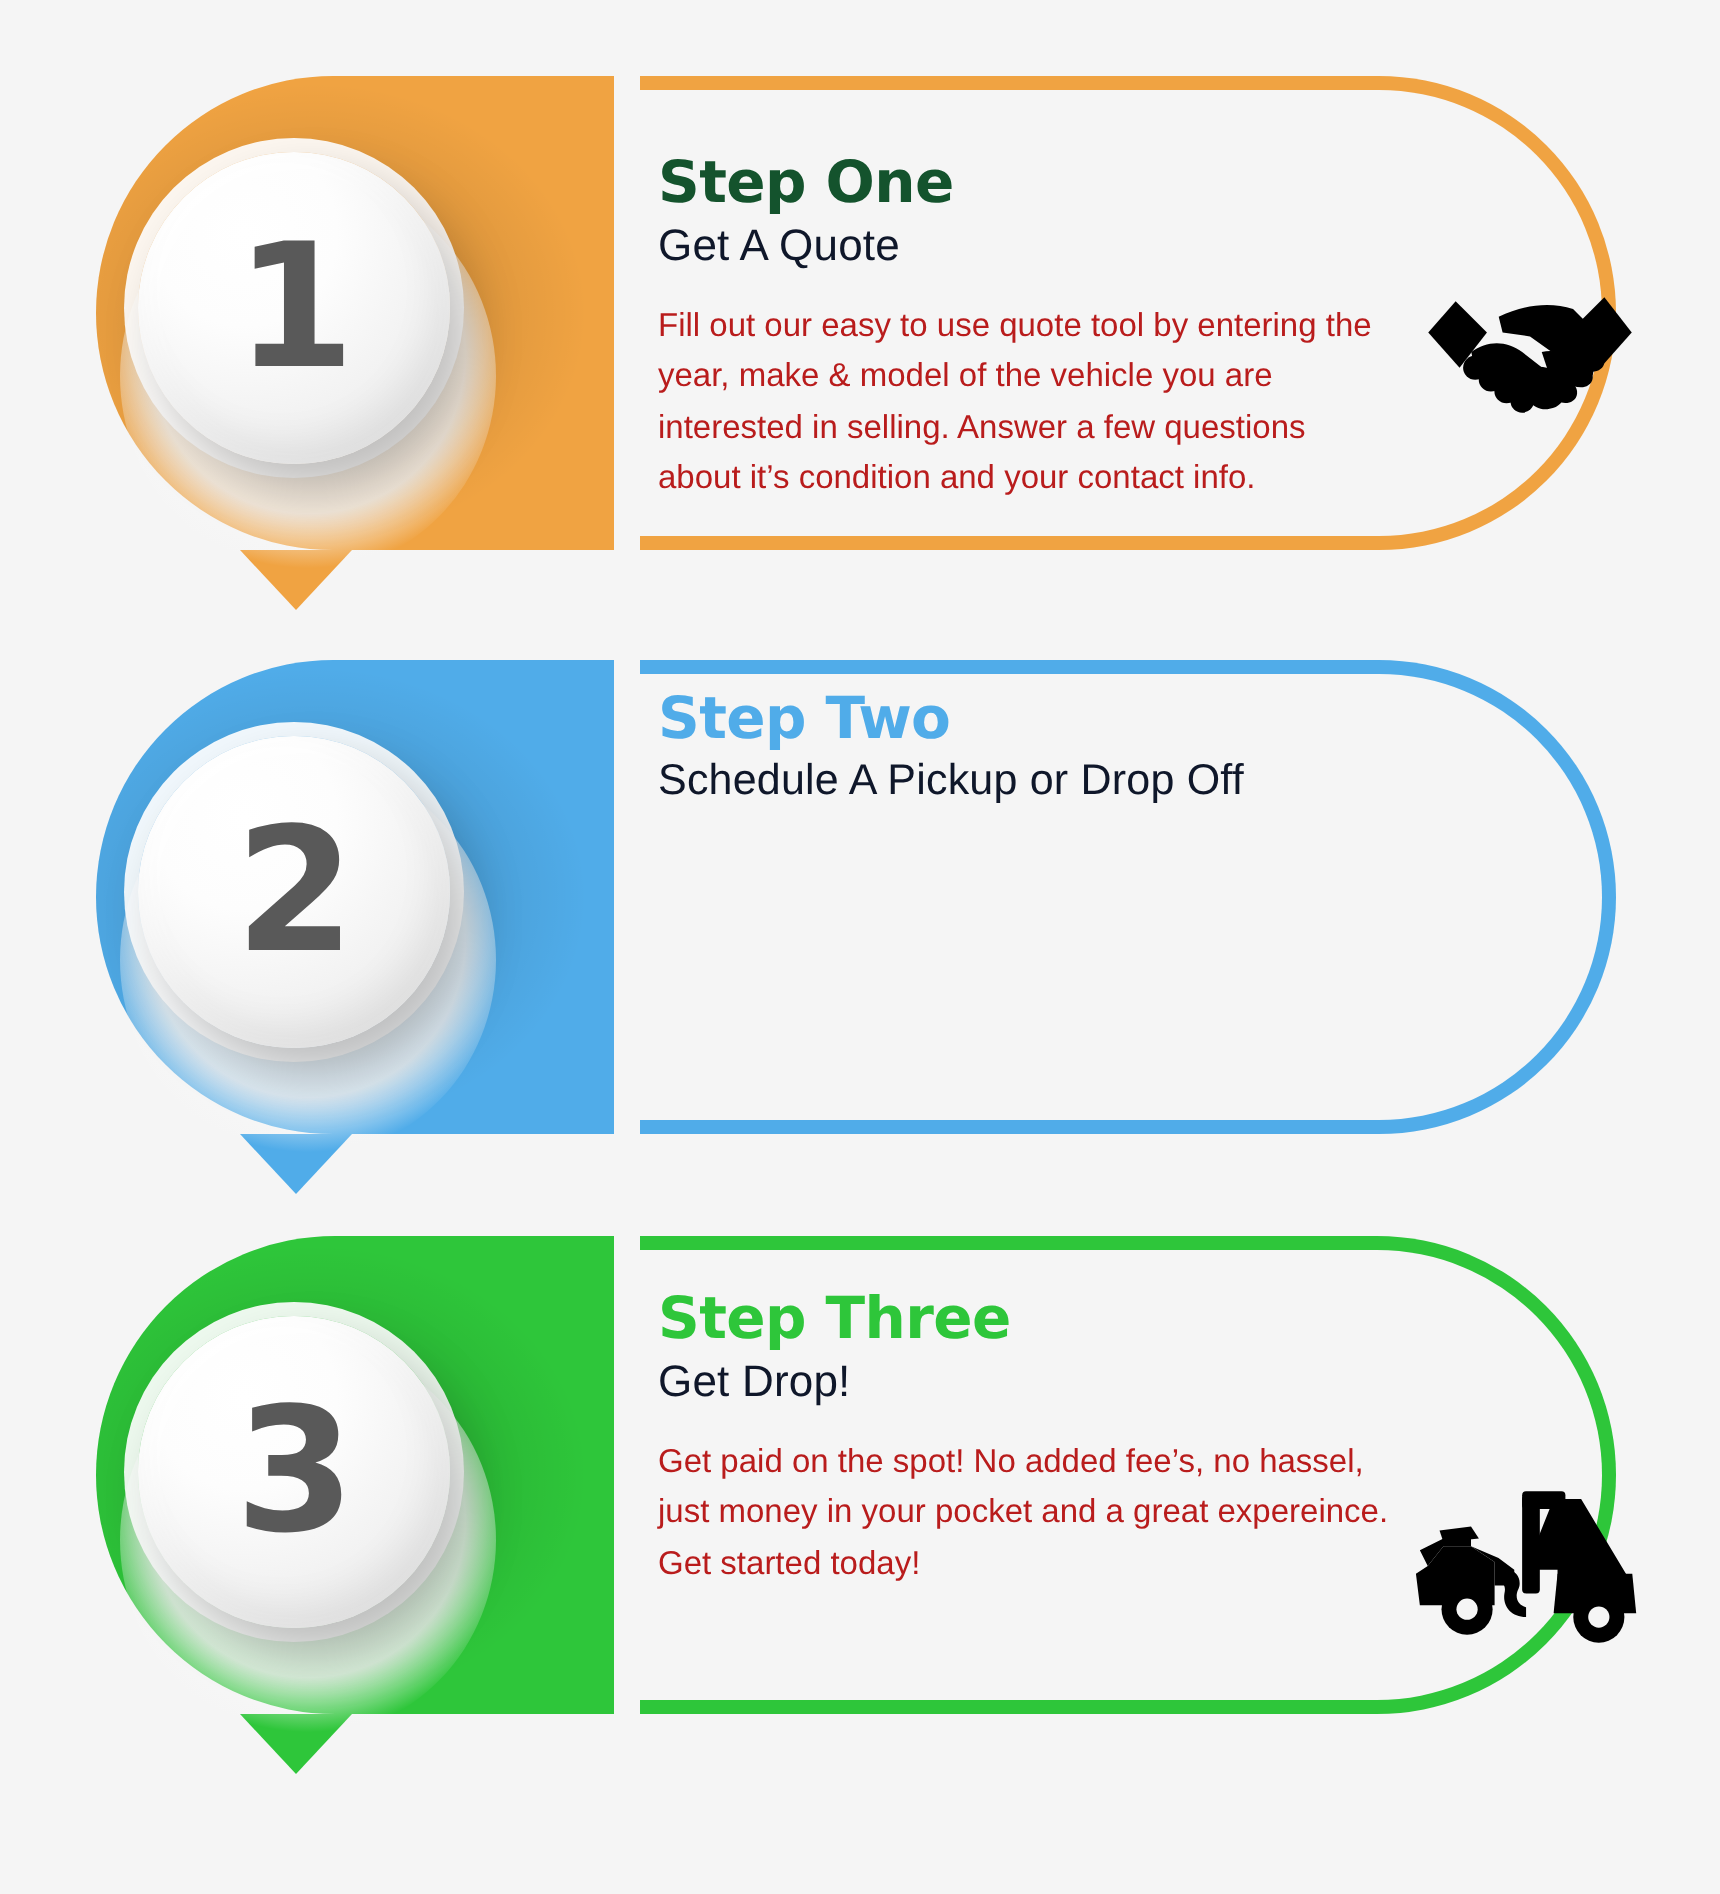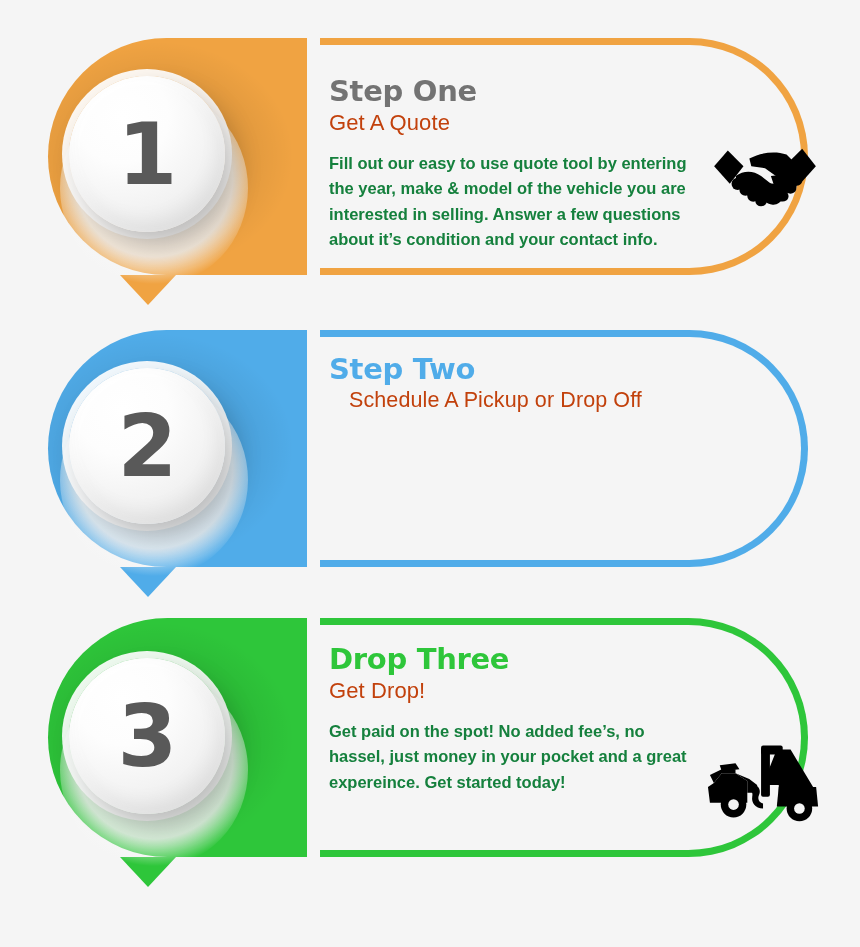--- a/index.html
+++ b/index.html
@@ -134,30 +134,30 @@
     font-size: 29px;
     line-height: 1.08;
     letter-spacing: -0.3px;
     margin: 0;
   }
   .step-subtitle {
     font-family: "Liberation Sans", sans-serif;
     font-weight: normal;
     font-size: 22px;
     line-height: 1.2;
-    color: #c2410c;
+    color: #0f172a;
     margin: 3px 0 0 0;
     letter-spacing: 0.1px;
   }
   .step-body {
     font-family: "Liberation Sans", sans-serif;
-    font-weight: bold;
+    font-weight: normal;
     font-size: 16.5px;
     line-height: 1.55;
-    color: #15803d;
+    color: #b91c1c;
     margin: 14px 0 0 0;
     max-width: 368px;
   }
 
   
   .step-icon {
     position: absolute;
     z-index: 5;
     display: flex;
     align-items: center;
@@ -176,29 +176,29 @@
 
   #step-1 .num-circle { left: 69px;  top: 38px;  width: 156px; height: 156px; }
   #step-2 .num-circle { left: 69px;  top: 38px;  width: 156px; height: 156px; }
   #step-3 .num-circle { left: 69px;  top: 40px;  width: 156px; height: 156px; }
 
   #step-1 .circle-shadow { left: 60px; top: 52px; width: 188px; height: 196px; }
   #step-2 .circle-shadow { left: 60px; top: 52px; width: 188px; height: 196px; }
   #step-3 .circle-shadow { left: 60px; top: 54px; width: 188px; height: 196px; }
 
   #step-1 .content-text { padding-top: 38px; }
-  #step-2 .content-text { padding-top: 24px; }
+  #step-2 .content-text { padding-top: 14px; }
   #step-3 .content-text { padding-top: 26px; }
 
   #step-1 .step-icon { left: 706px; top: 95px;  width: 118px; height: 90px; }
   #step-2 .step-icon { left: 706px; top: 405px; width: 118px; height: 92px; }
 
   
   #step-2 .content-text { width: 380px; }
-  #step-2 .step-subtitle { font-size: 21.5px; margin-left: 20px; }
+  #step-2 .step-subtitle { font-size: 21.5px; }
   #step-2 .step-body { max-width: 372px; }
   #step-3 .step-body { max-width: 375px; }
 </style>
 </head>
 <body>
 
 <div id="stage">
 
   <div class="step-card" id="step-1">
 
@@ -209,21 +209,21 @@
     </div>
     <div class="badge-pointer"></div>
 
     <div class="circle-shadow"></div>
 
     <div class="num-circle">
       <span class="num">1</span>
     </div>
 
     <div class="content-text">
-      <h2 class="step-title" style="color:#737373;">Step One</h2>
+      <h2 class="step-title" style="color:#14532d;">Step One</h2>
       <p class="step-subtitle">Get A Quote</p>
       <p class="step-body">Fill out our easy to use quote tool by entering the year, make &amp; model of the vehicle you are interested in selling. Answer a few questions about it’s condition and your contact info.</p>
     </div>
 
     <div class="step-icon">
       <svg viewBox="0 0 120 92" width="118" height="90" aria-hidden="true">
         <g fill="#000000">
 
           <path d="M8 34 L22 18 L38 34 L24 52 Z"></path>
 
@@ -305,20 +305,20 @@
     </div>
     <div class="badge-pointer"></div>
 
     <div class="circle-shadow"></div>
 
     <div class="num-circle">
       <span class="num">3</span>
     </div>
 
     <div class="content-text">
-      <h2 class="step-title" style="color:#2ec63a;">Drop Three</h2>
+      <h2 class="step-title" style="color:#2ec63a;">Step Three</h2>
       <p class="step-subtitle">Get Drop!</p>
       <p class="step-body">Get paid on the spot! No added fee’s, no hassel, just money in your pocket and a great expereince. Get started today!</p>
     </div>
 
   </div>
 
 </div>
 
 </body></html>

